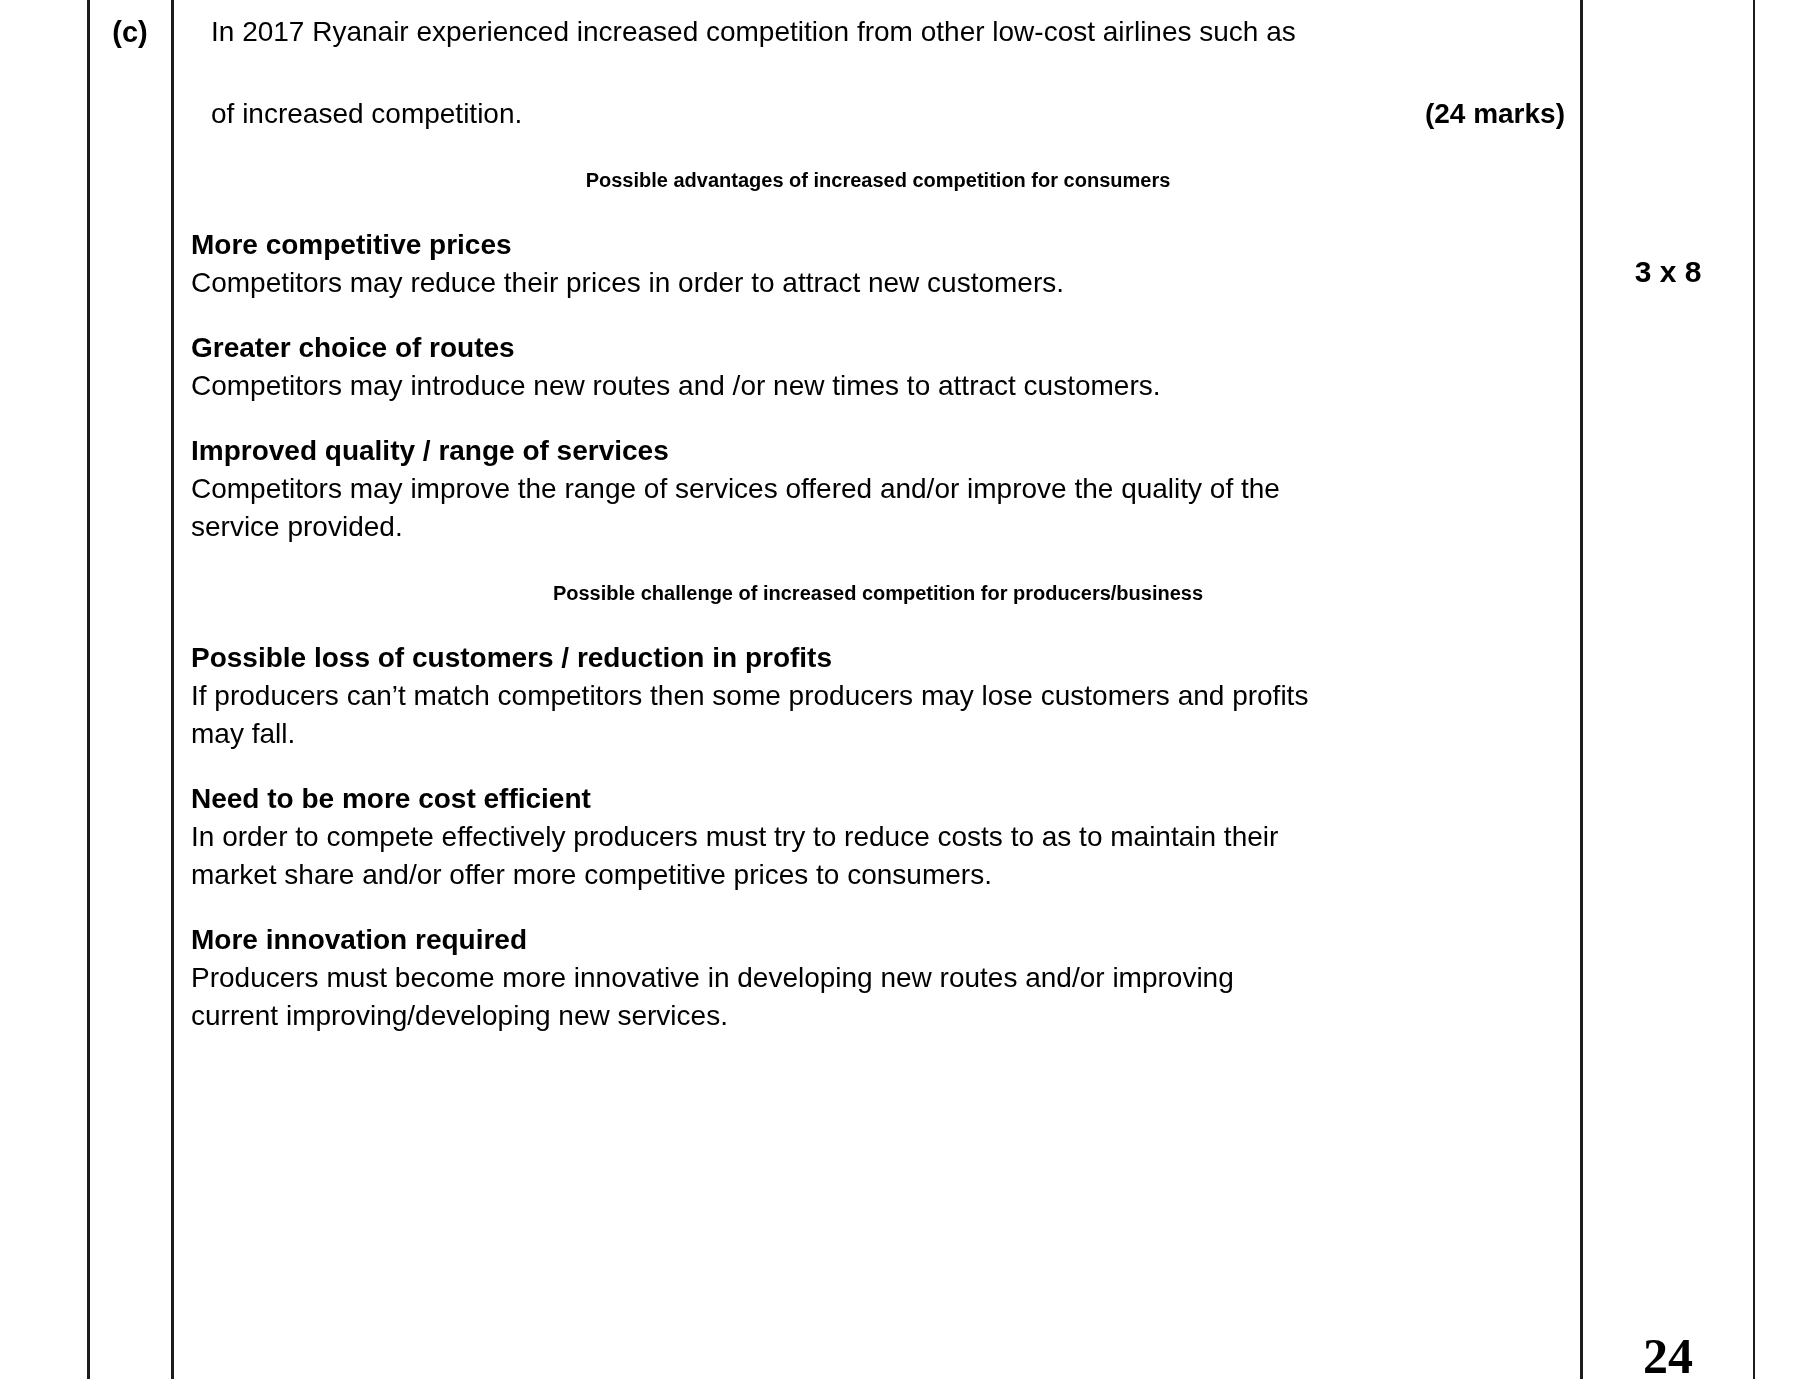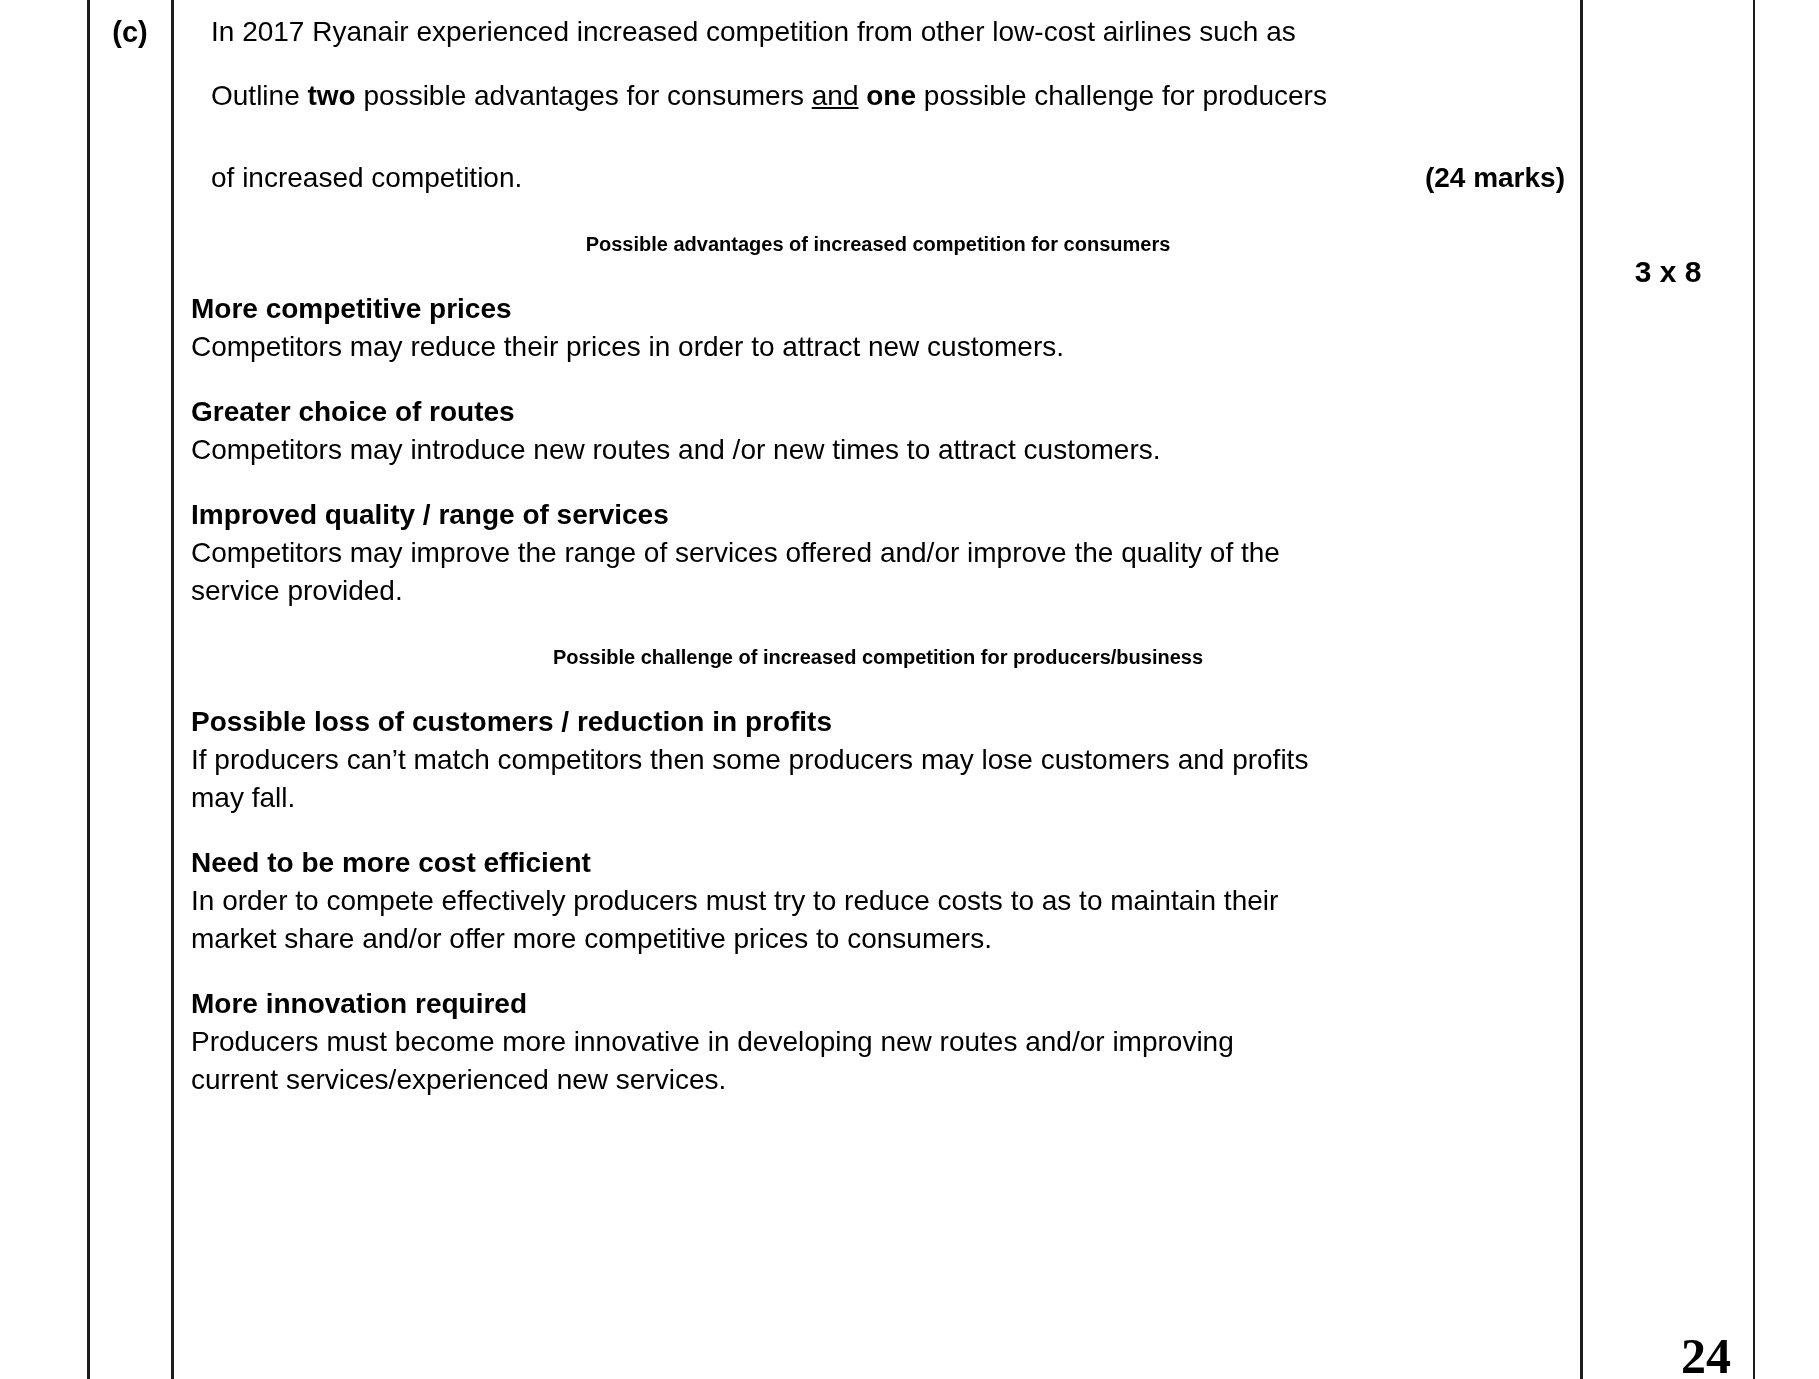--- a/index.html
+++ b/index.html
@@ -88,21 +88,20 @@
   .marks-total {
     position: absolute;
     bottom: 0px;
     left: 0;
     width: 100%;
     text-align: center;
     font-family: "Liberation Serif", serif;
     font-weight: bold;
     font-size: 50px;
     line-height: 46px;
-    padding-left: 38px;
   }
 </style>
 </head>
 <body>
 
 <div class="page">
 
   <div class="vline v1"></div>
   <div class="vline v2"></div>
   <div class="vline v3"></div>
@@ -110,21 +109,20 @@
 
   <div class="label-cell">(c)</div>
 
   <div class="content">
 
     <p class="q-para">
       <span class="line">In 2017 Ryanair experienced increased competition from other low-cost airlines such as</span>
     </p>
 
     <p class="q-para q-task">
-      <span class="line"><span>Outline </span><span class="bold">two</span><span> possible advantages for consumers </span><span class="und">and</span><span class="bold"> one</span><span> possible challenge for producers</span></span>
       <span class="line task-line2">
         <span>of increased competition.</span>
         <span class="bold">(24 marks)</span>
       </span>
     </p>
 
     <h3 class="sec-heading">Possible advantages of increased competition for consumers</h3>
 
     <div class="item">
       <div class="item-title">More competitive prices</div>
@@ -163,21 +161,21 @@
       <div class="item-body">
         <span class="line">In order to compete effectively producers must try to reduce costs to as to maintain their</span>
         <span class="line">market share and/or offer more competitive prices to consumers.</span>
       </div>
     </div>
 
     <div class="item">
       <div class="item-title">More innovation required</div>
       <div class="item-body">
         <span class="line">Producers must become more innovative in developing new routes and/or improving</span>
-        <span class="line">current services/experienced new services.</span>
+        <span class="line">current improving/developing new services.</span>
       </div>
     </div>
 
   </div>
 
   <div class="marks-cell">
     <div class="marks-breakdown">3 x 8</div>
     <div class="marks-total">24</div>
   </div>
 

